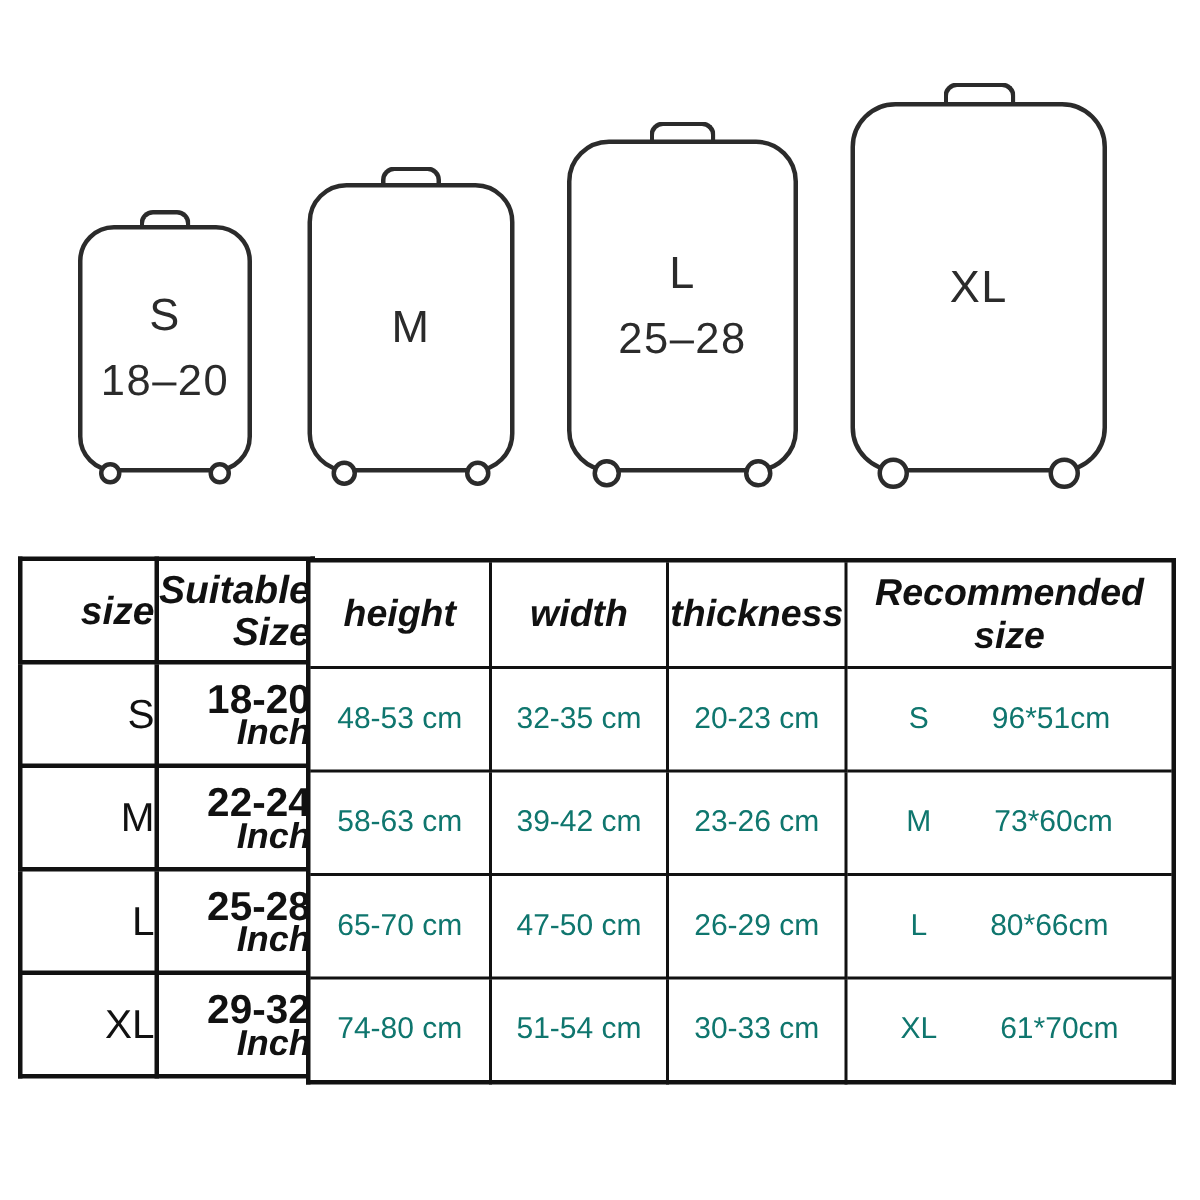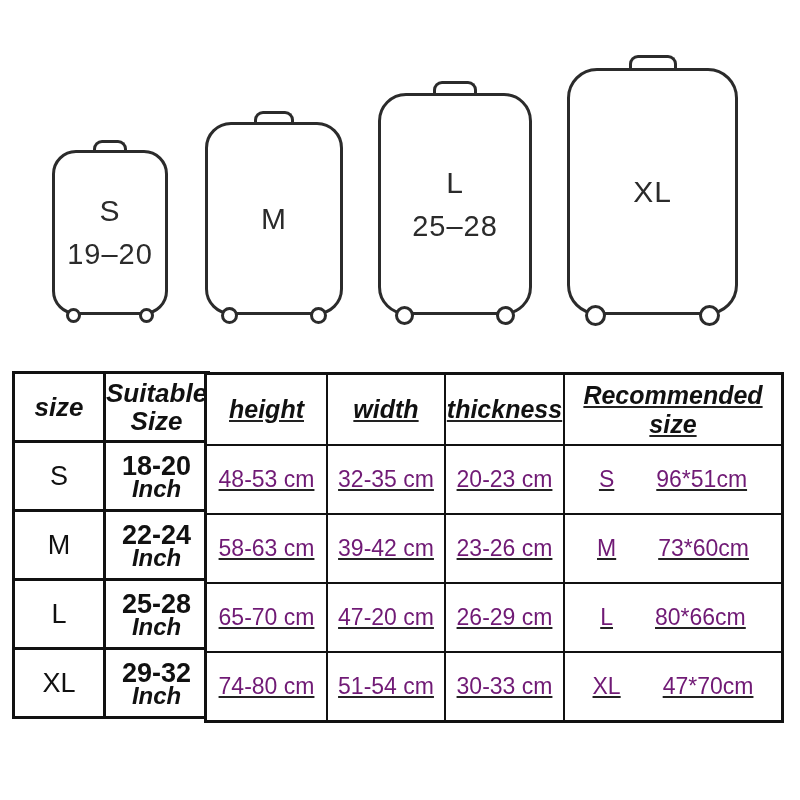--- a/index.html
+++ b/index.html
@@ -68,49 +68,49 @@
   .case-xl .wheel { width: 21px; height: 21px; bottom: -14px; }
   .case-xl .wheel.wl { left: 15px; }  .case-xl .wheel.wr { right: 15px; }
 
   
   table { border-collapse: collapse; background: #ffffff; table-layout: fixed; }
 
   .size-table { position: absolute; left: 12px; top: 371px; }
   .size-table table { border: 3px solid #111111; }
   .size-table th, .size-table td {
     border: 3px solid #111111;
-    text-align: center; vertical-align: middle;
+    text-align: right; vertical-align: middle;
     padding: 0;
   }
   .size-table th { width: 88px; height: 66px; font-size: 26px; font-style: italic; font-weight: bold; line-height: 1.08; color: #111; }
   .size-table td { height: 66px; font-size: 27px; color: #111; }
   .size-table .inch { display: block; font-size: 24px; font-style: italic; font-weight: bold; margin-top: -5px; }
   .size-table .val  { display: block; line-height: 1.0; margin-top: 4px; font-weight: bold; }
 
   .dim-table { position: absolute; left: 204px; top: 372px; }
-  .dim-table table { border: 3px solid #111111; text-decoration: underline; }
+  .dim-table table { border: 3px solid #111111; }
   .dim-table th, .dim-table td {
     border: 2px solid #111111;
     text-align: center; vertical-align: middle;
     padding: 0;
   }
   .dim-table th { height: 69px; font-size: 25px; font-style: italic; font-weight: bold; color: #111; }
-  .dim-table td { height: 67px; font-size: 23px; color: #701a75; }
+  .dim-table td { height: 67px; font-size: 20px; color: #0f766e; }
   .col-h { width: 119px; } .col-w { width: 116px; } .col-t { width: 117px; } .col-r { width: 216px; }
   .rec-cell { display: flex; justify-content: center; align-items: center; gap: 42px; }
 </style>
 </head>
 <body>
 
 <div class="diagram">
 
   <div class="case case-s">
     <div class="handle"></div>
     <span class="case-label">S</span>
-    <span class="case-range">19–20</span>
+    <span class="case-range">18–20</span>
     <div class="wheel wl"></div>
     <div class="wheel wr"></div>
   </div>
 
   <div class="case case-m">
     <div class="handle"></div>
     <span class="case-label">M</span>
     <div class="wheel wl"></div>
     <div class="wheel wr"></div>
   </div>
@@ -197,35 +197,35 @@
       <td>23-26 cm</td>
       <td>
         <span class="rec-cell">
           <span>M</span>
           <span>73*60cm</span>
         </span>
       </td>
     </tr>
     <tr>
       <td>65-70 cm</td>
-      <td>47-20 cm</td>
+      <td>47-50 cm</td>
       <td>26-29 cm</td>
       <td>
         <span class="rec-cell">
           <span>L</span>
           <span>80*66cm</span>
         </span>
       </td>
     </tr>
     <tr>
       <td>74-80 cm</td>
       <td>51-54 cm</td>
       <td>30-33 cm</td>
       <td>
         <span class="rec-cell">
           <span>XL</span>
-          <span>47*70cm</span>
+          <span>61*70cm</span>
         </span>
       </td>
     </tr>
   </tbody>
     </table>
 </div>
 
 </body></html>

